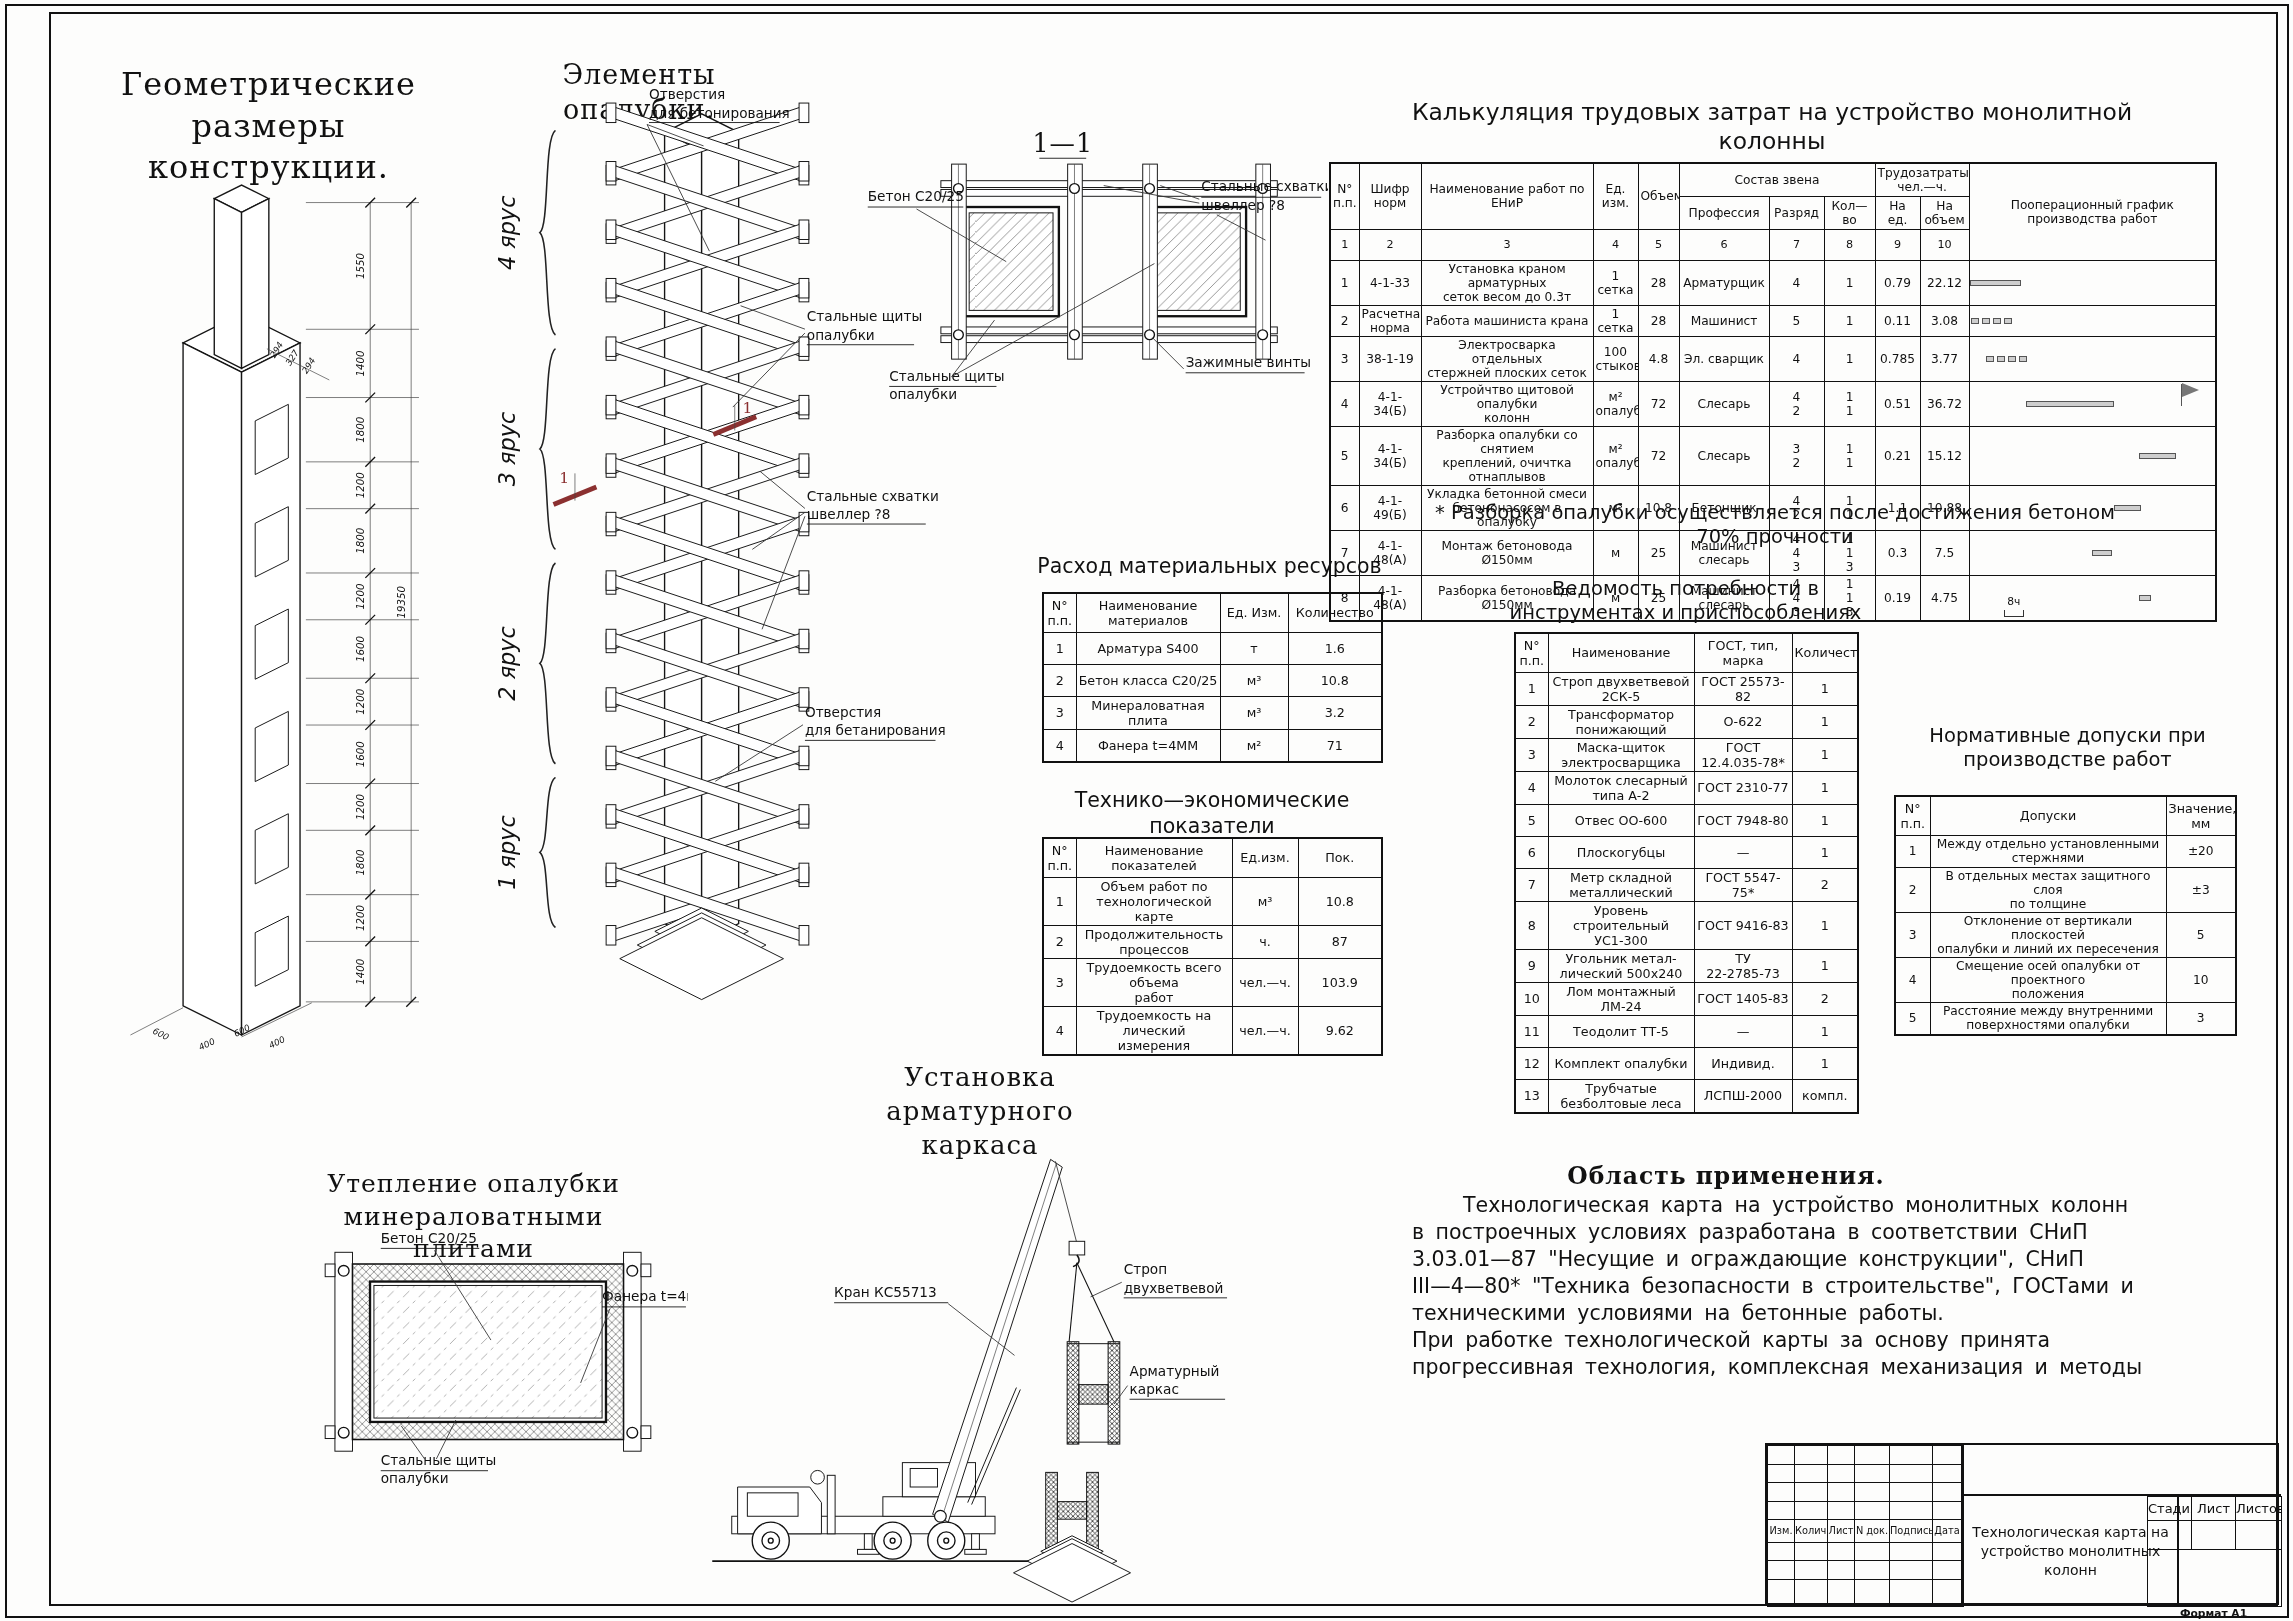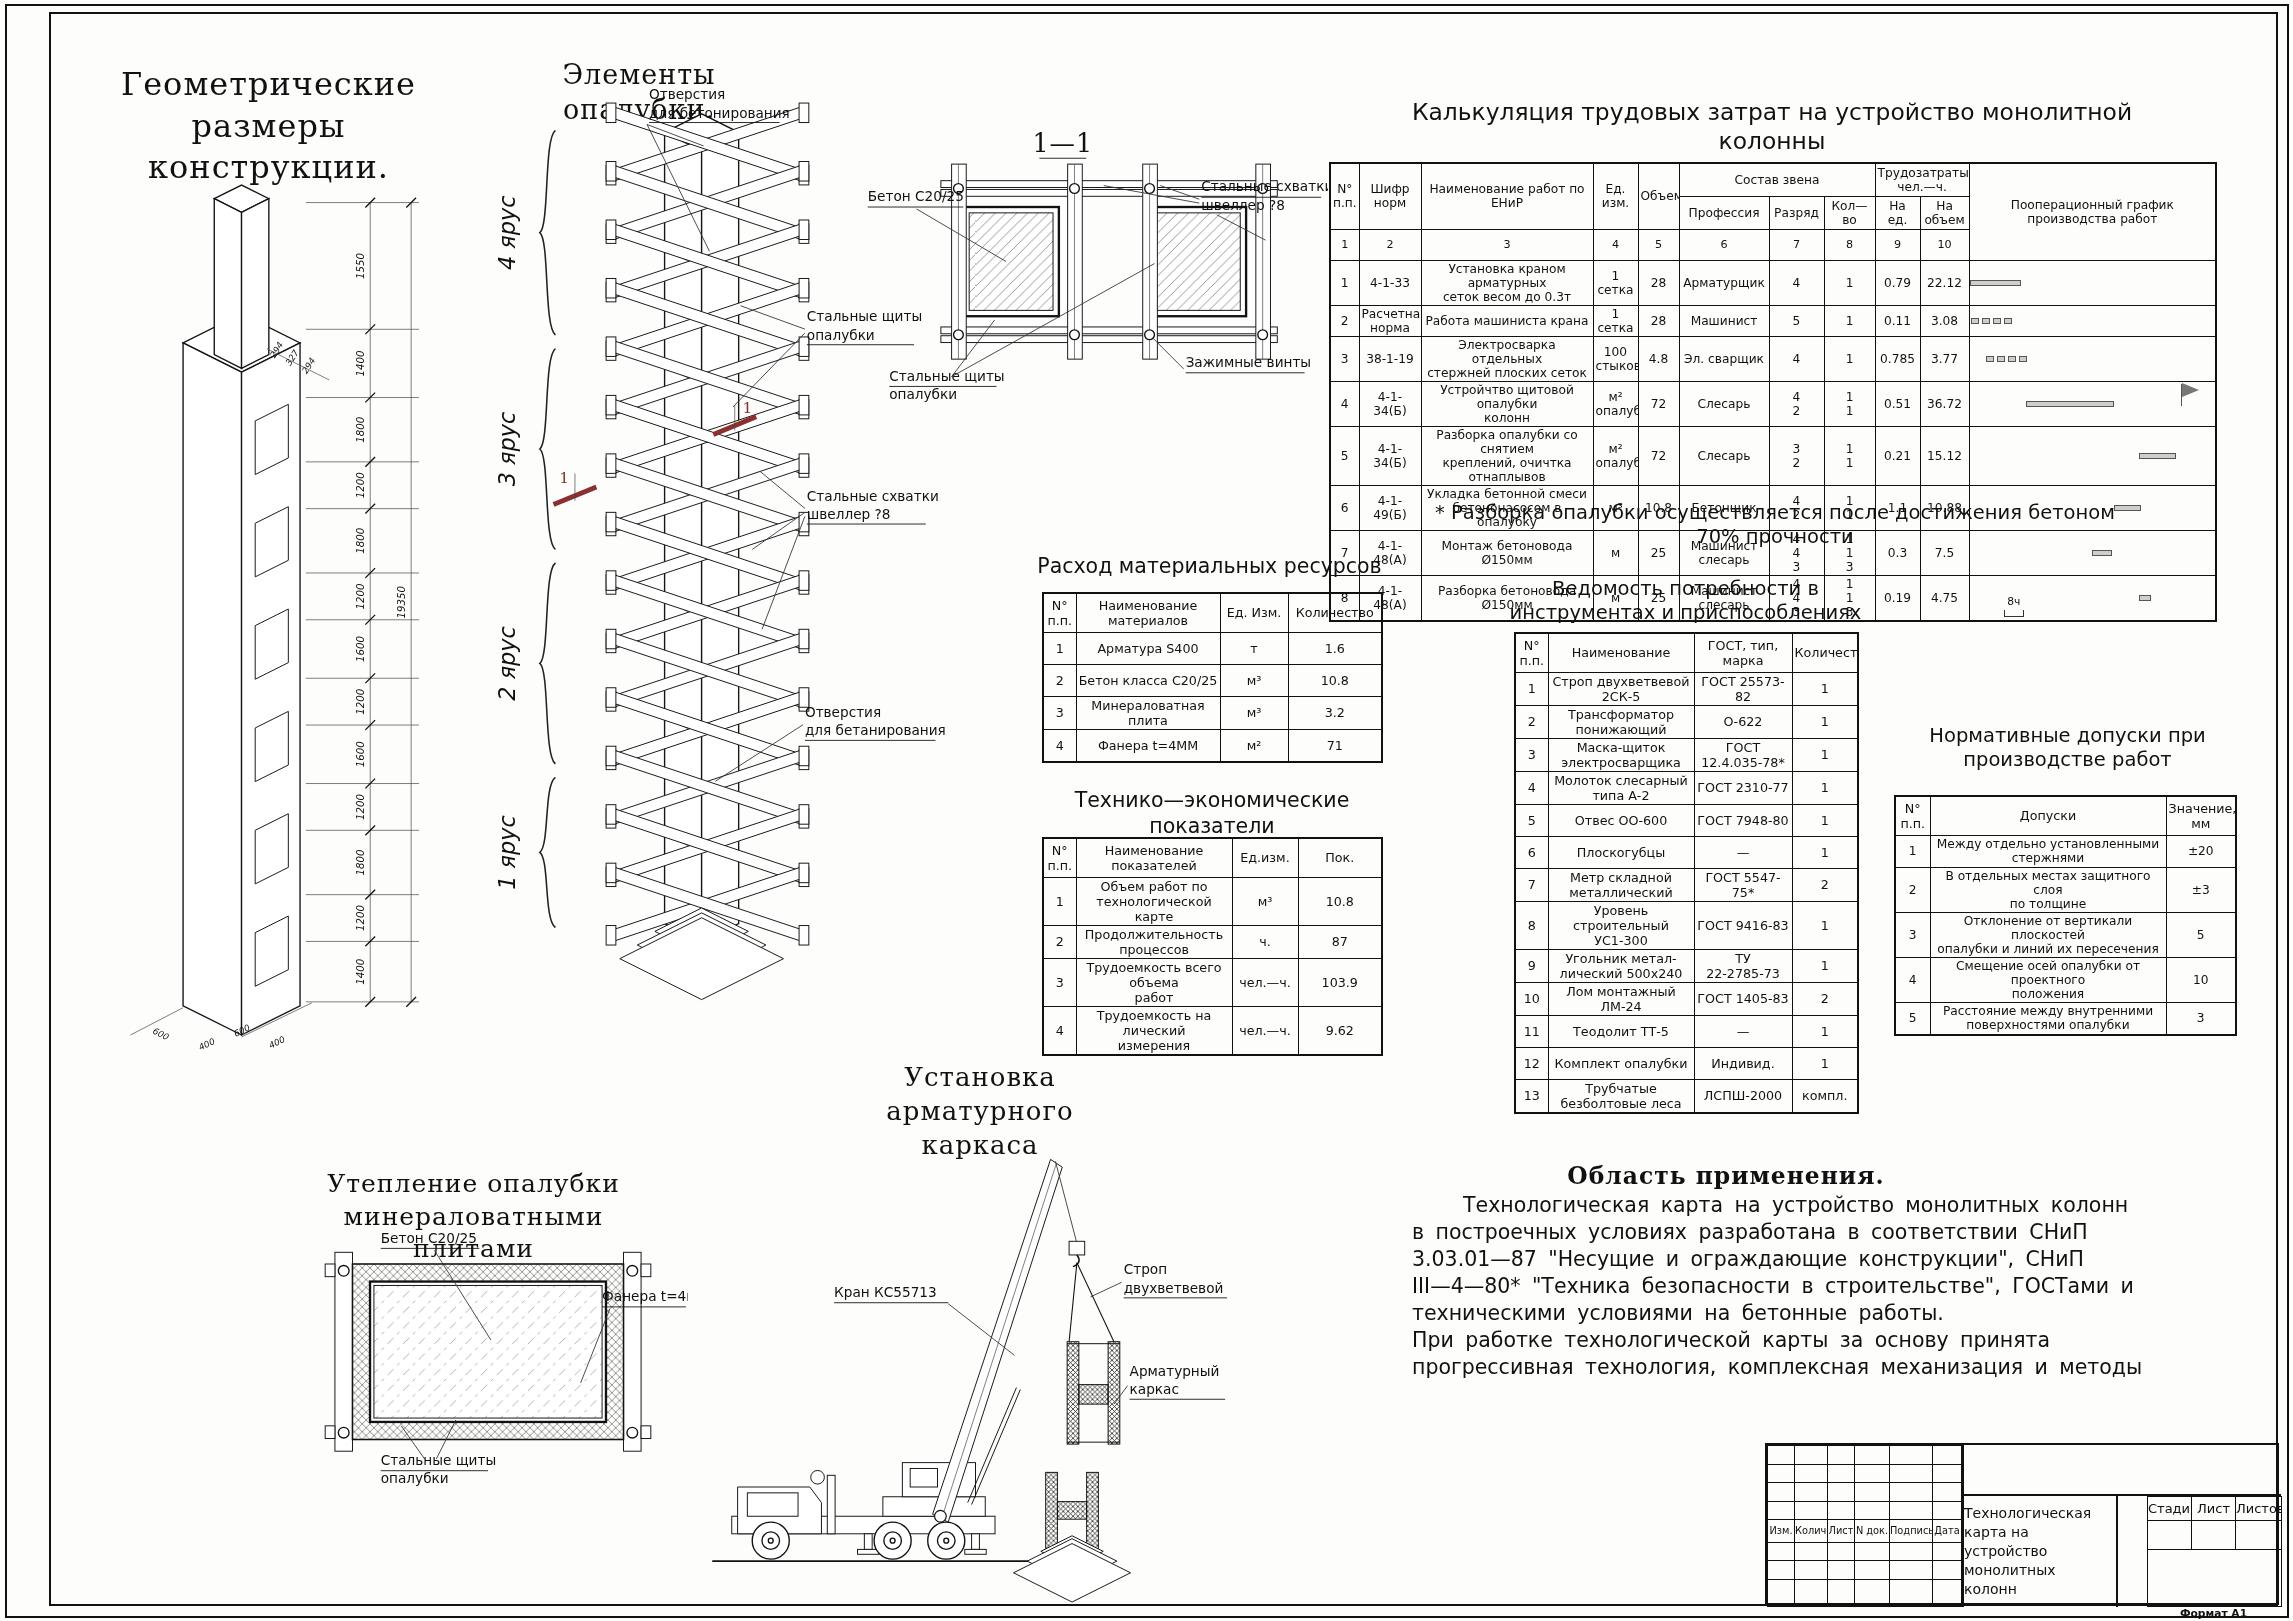--- a/index.html
+++ b/index.html
@@ -33,21 +33,21 @@
   .app-text .ln{white-space:nowrap;}
   .app-text .ln.indent{text-indent:51px;}
   
   .titleblock{position:absolute;left:1765px;top:1443px;width:514px;height:162px;border:2.4px solid #111;box-sizing:border-box;background:#fff0;}
   .titleblock table{font-size:9.8px;}
   .titleblock td,.titleblock th{border:1px solid #111;padding:0;}
   .tb-left{position:absolute;left:0;top:0;width:195px;height:162px;}
   .tb-left tr{height:18.5px;}
   .tb-left tr.hdr{height:22.4px;}
   .tb-topcell{position:absolute;left:195px;top:0;width:319px;height:51px;border-left:2px solid #111;border-bottom:2px solid #111;box-sizing:border-box;}
-  .tb-doc{position:absolute;left:195px;top:51px;width:156px;height:111px;border-left:2px solid #111;border-right:2px solid #111;box-sizing:border-box;display:flex;align-items:center;justify-content:center;font-size:14px;line-height:1.35;white-space:pre-line;}
+  .tb-doc{position:absolute;left:195px;top:51px;width:217px;height:111px;border-left:2px solid #111;border-right:2px solid #111;box-sizing:border-box;display:flex;align-items:center;justify-content:center;text-align:center;font-size:14px;line-height:1.35;white-space:pre-line;}
   .tb-stage{position:absolute;left:380px;top:51px;width:134px;height:111px;}
   .tb-stage table{width:134px;height:111px;font-size:13px;}
   .format-label{position:absolute;left:2160px;top:1607px;width:107px;text-align:center;font-size:10.7px;font-weight:bold;}
   
   svg text{font-family:"DejaVu Sans",sans-serif;fill:#111;}
   .lbl{font-size:14px;}
   .lbl-u{stroke:#111;stroke-width:0.9;}
   .leader{stroke:#333;stroke-width:0.9;fill:none;}
   .dimtext{font-size:10.5px;font-style:italic;}
   .dimsm{font-size:9px;font-style:italic;}

